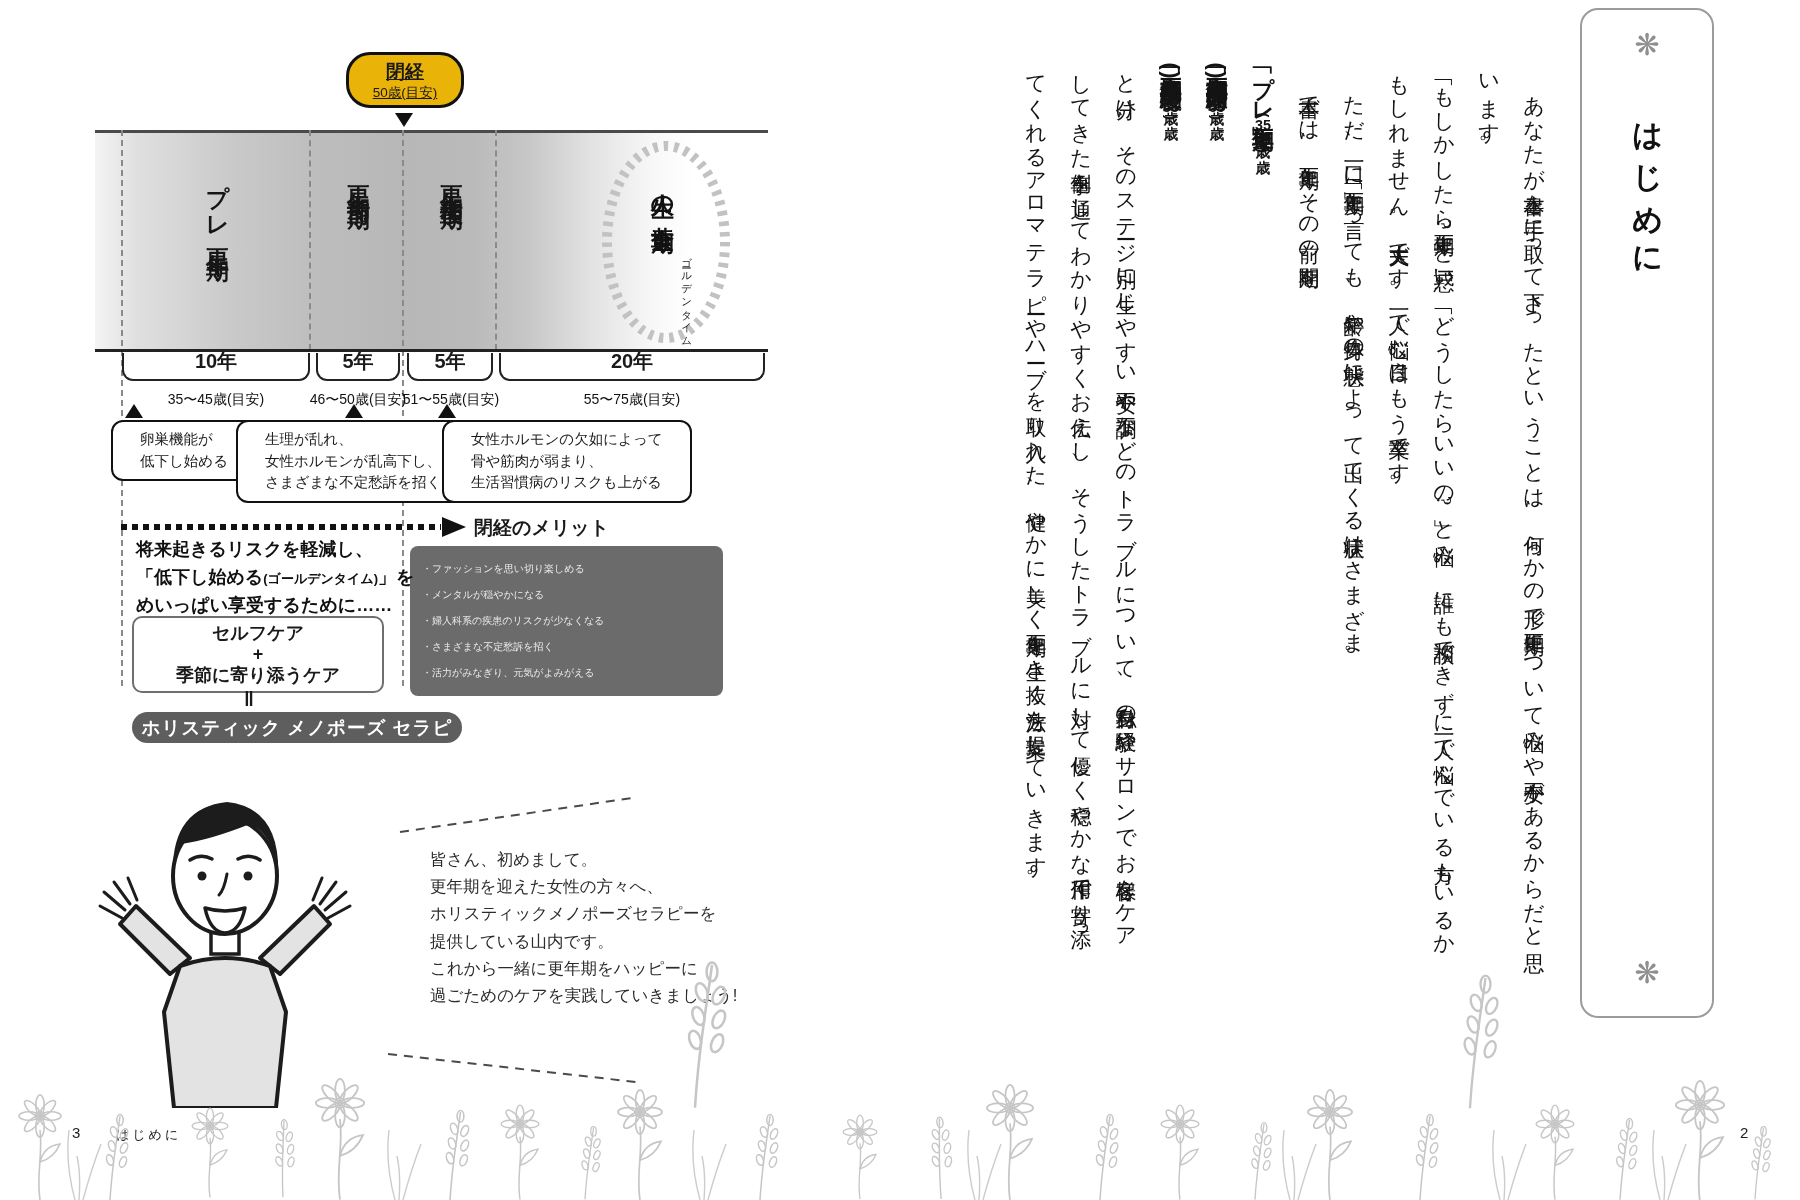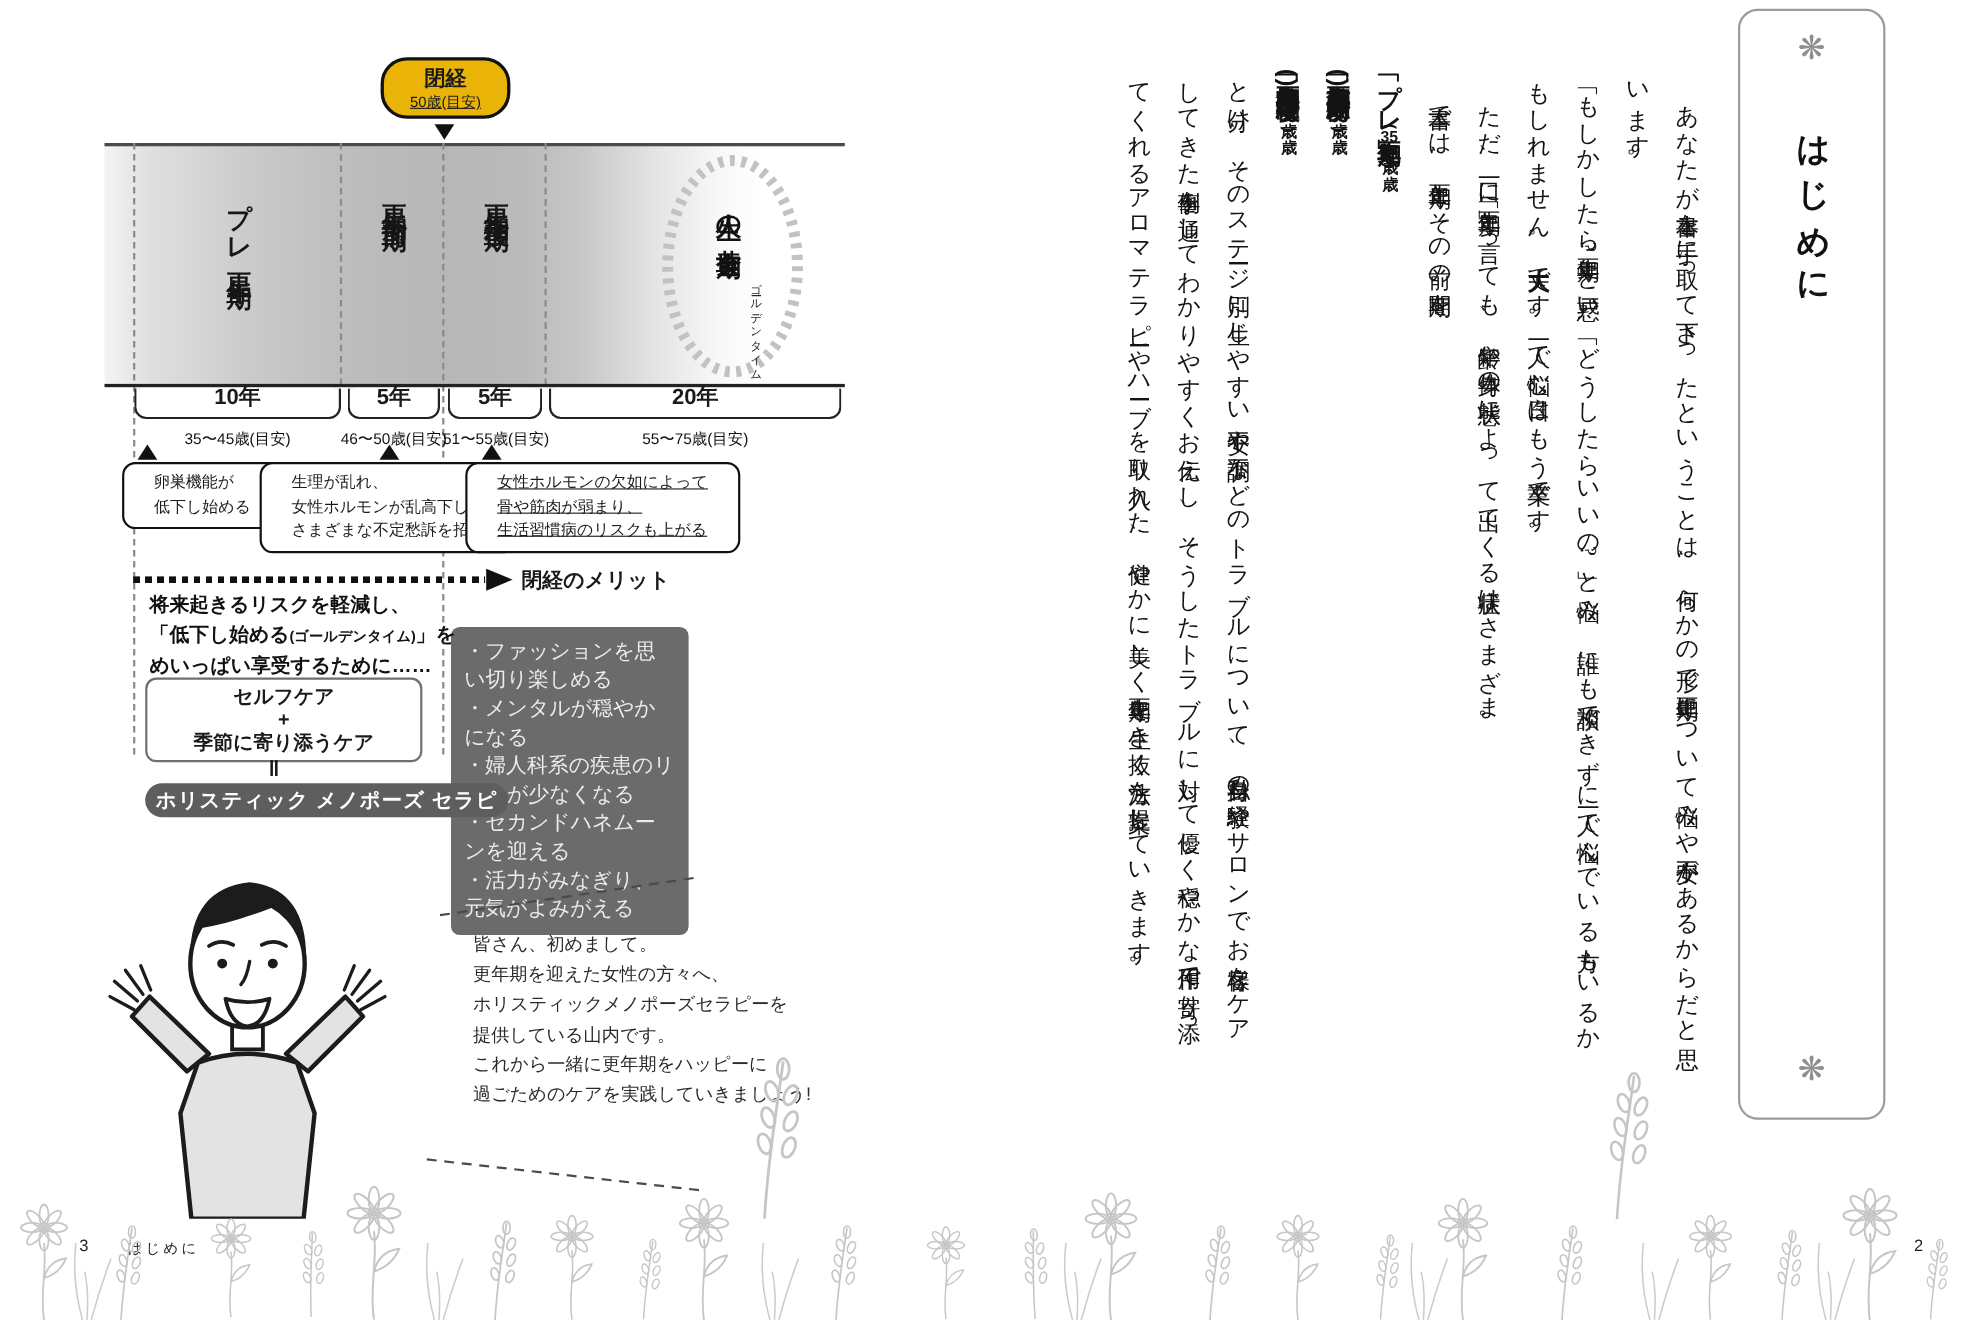--- a/index.html
+++ b/index.html
@@ -59,22 +59,22 @@
             border-left:9px solid transparent; border-right:9px solid transparent;
             border-bottom:14px solid #111; }
   .note { position:absolute; top:420px; background:#fff; border:2.5px solid #111; border-radius:12px;
           padding:7px 27px; font-size:14.5px; line-height:21.5px; white-space:pre-line; }
   .leader { position:absolute; left:121px; top:524px; width:320px; height:6px;
             background:repeating-linear-gradient(to right,#111 0 6px,transparent 6px 11px); }
   .leader-arrow { position:absolute; left:442px; top:517px; width:0; height:0;
                   border-top:10px solid transparent; border-bottom:10px solid transparent;
                   border-left:24px solid #111; }
   .merit-label { position:absolute; left:474px; top:515px; font-size:19px; font-weight:700; }
-  .merit-box { position:absolute; left:410px; top:570px; width:216px; background:#6b6b6b;
-               border-radius:8px; padding:10px 12px; color:#ececec; font-size:19px; line-height:26px; }
+  .merit-box { position:absolute; left:410px; top:546px; width:313px; background:#6b6b6b;
+               border-radius:8px; padding:10px 12px; color:#ececec; font-size:10px; line-height:26px; }
   .future { position:absolute; left:136px; top:536px; font-size:18px; font-weight:700;
             line-height:27.5px; color:#111; }
   .future .small { font-size:13px; }
   .care-box { position:absolute; left:132px; top:616px; width:252px; border:2px solid #6f6f6f;
               border-radius:10px; background:#fff; text-align:center; padding:5px 0;
               font-size:18px; font-weight:700; line-height:21px; }
   .equals { position:absolute; left:244px; top:688px; font-size:20px; font-weight:700; }
   .pill { position:absolute; left:132px; top:712px; width:330px; height:31px; background:#5e5e5e;
           border-radius:16px; color:#fff; font-weight:700; font-size:18.5px; line-height:31px;
           text-align:center; letter-spacing:1px; }
@@ -132,32 +132,32 @@
     <div class="age" style="left:557px;">55〜75歳(目安)</div>
 
     <div class="tri-up" style="left:125px;"></div>
     <div class="tri-up" style="left:345px;"></div>
     <div class="tri-up" style="left:438px;"></div>
     <div class="note" style="left:111px;">卵巣機能が
 低下し始める</div>
     <div class="note" style="left:236px;">生理が乱れ、
 女性ホルモンが乱高下し、
 さまざまな不定愁訴を招く</div>
-    <div class="note" style="left:423px;text-decoration:underline;">女性ホルモンの欠如によって
+    <div class="note" style="left:442px;">女性ホルモンの欠如によって
 骨や筋肉が弱まり、
 生活習慣病のリスクも上がる</div>
 
     <div class="leader"></div>
     <div class="leader-arrow"></div>
     <div class="merit-label">閉経のメリット</div>
     <div class="merit-box">
       <div>・ファッションを思い切り楽しめる</div>
       <div>・メンタルが穏やかになる</div>
       <div>・婦人科系の疾患のリスクが少なくなる</div>
-      <div>・セカンドハネムーンを迎える</div>
+      <div>・さまざまな不定愁訴を招く</div>
       <div>・活力がみなぎり、元気がよみがえる</div>
     </div>
 
     <div class="future">
       <span>将来起きるリスクを軽減し、</span><br>
       <span>「低下し始める</span><span class="small">(ゴールデンタイム)</span><span>」を</span><br>
       <span>めいっぱい享受するために……</span>
     </div>
 
     <div class="care-box">

